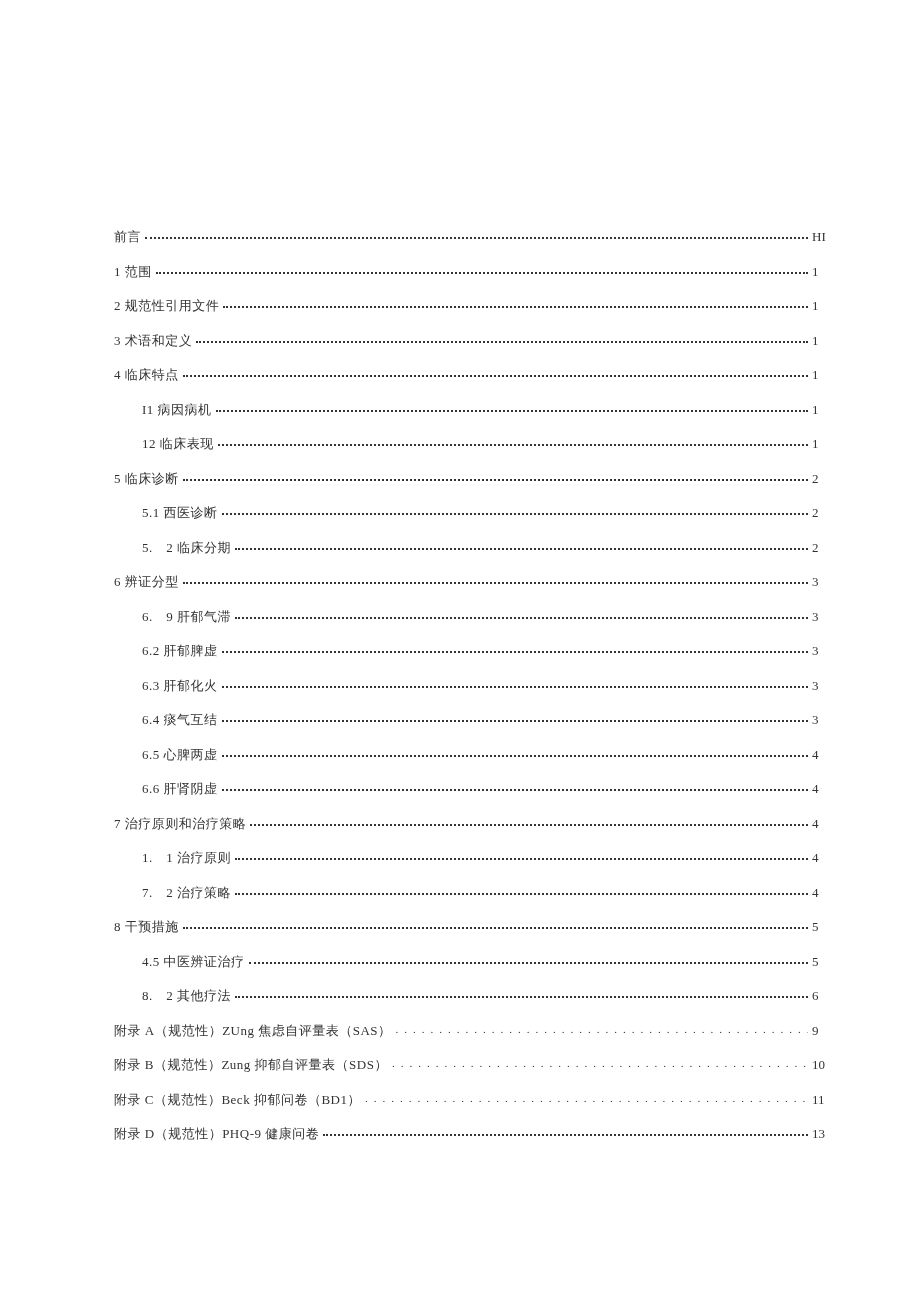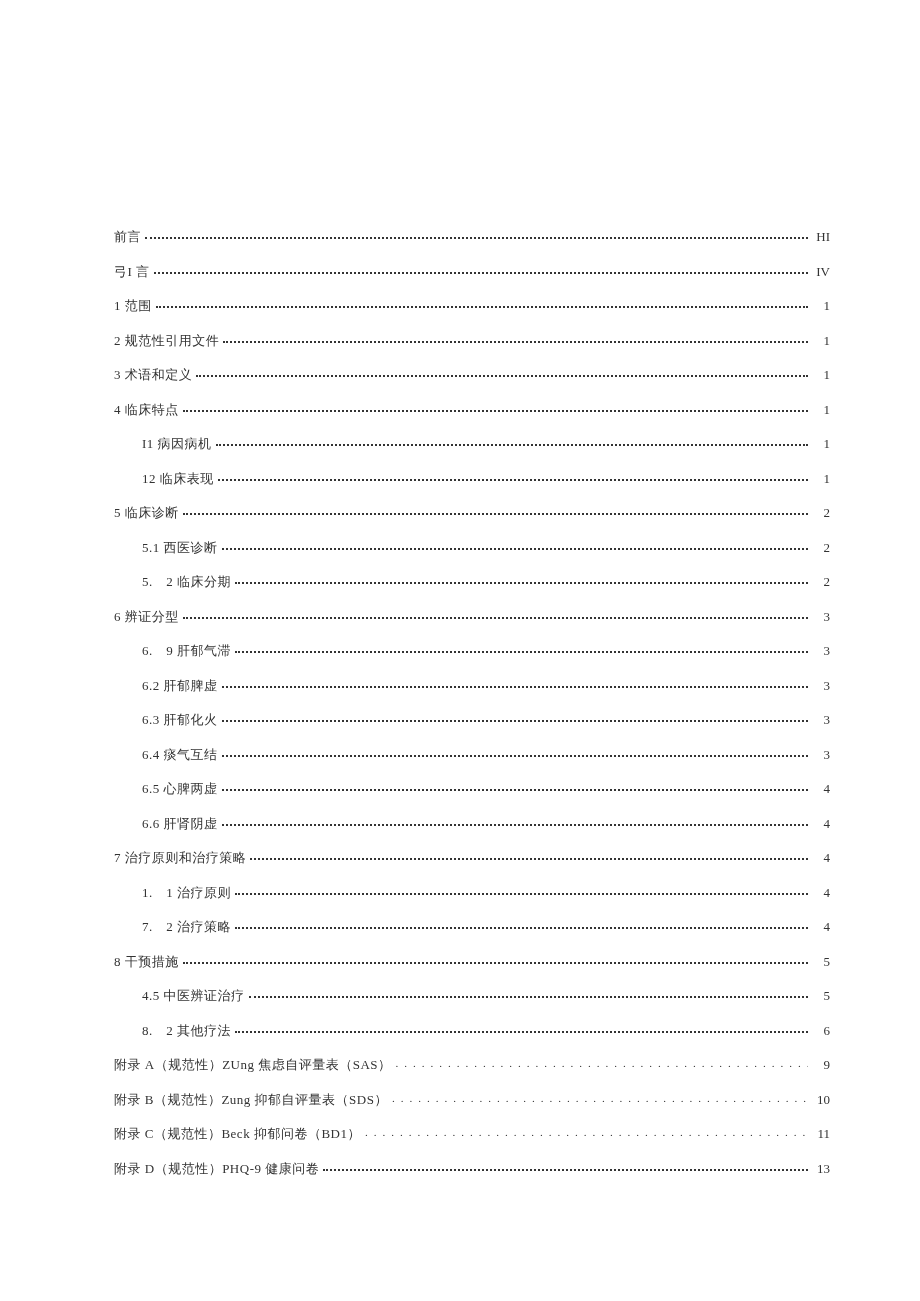--- a/index.html
+++ b/index.html
@@ -58,39 +58,34 @@
       letter-spacing: 6px;
       font-size: 11px;
       color: #333333;
       bottom: 0;
       line-height: 1;
       overflow: hidden;
       white-space: nowrap;
     }
     .toc-page {
       flex-shrink: 0;
-      text-align: right;
+      text-align: left;
       min-width: 18px;
     }
   </style>
 </head>
 <body>
 
 <div class="toc-container" id="toc-root">
 <div class="toc-entry level-1">
       <span class="toc-label">前言</span>
       <span class="toc-leader"></span>
       <span class="toc-page">HI</span>
     </div>
     <div class="toc-entry level-1">
-      <span class="toc-label">弓I 言</span>
-      <span class="toc-leader"></span>
-      <span class="toc-page">IV</span>
-    </div>
-    <div class="toc-entry level-1">
       <span class="toc-label">1 范围</span>
       <span class="toc-leader"></span>
       <span class="toc-page">1</span>
     </div>
     <div class="toc-entry level-1">
       <span class="toc-label">2 规范性引用文件</span>
       <span class="toc-leader"></span>
       <span class="toc-page">1</span>
     </div>
     <div class="toc-entry level-1">

